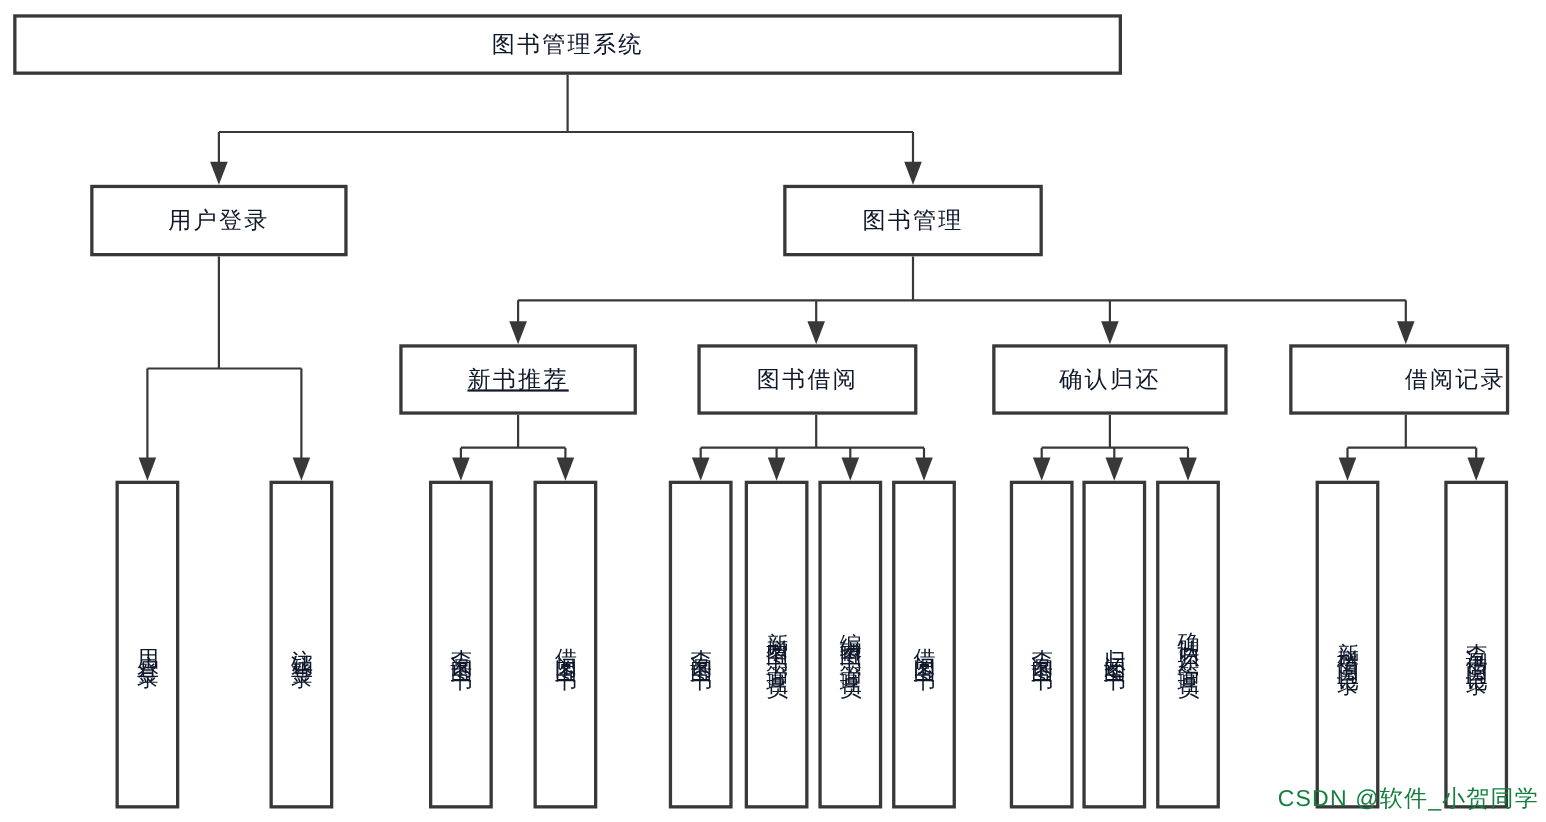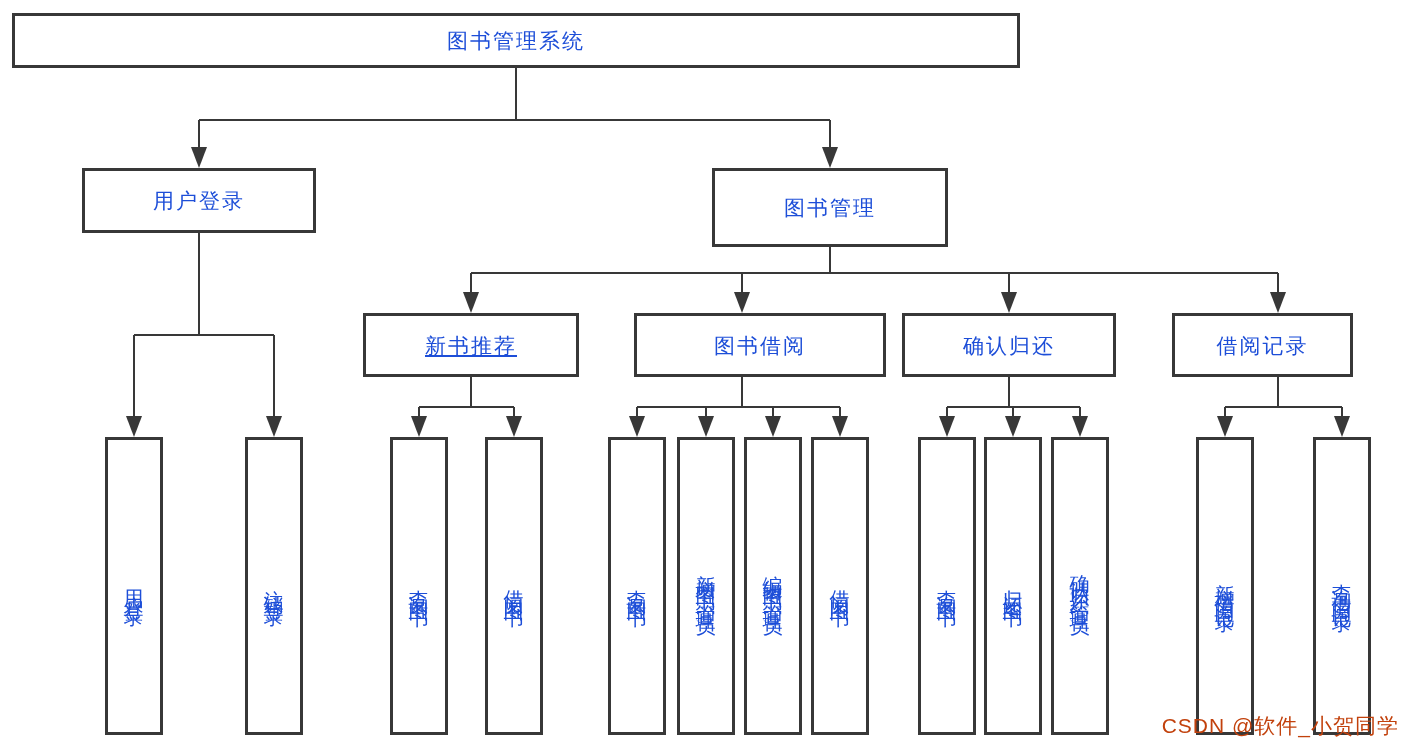--- a/index.html
+++ b/index.html
@@ -24,37 +24,37 @@
     pointer-events: none;
   }
   .node {
     position: absolute;
     box-sizing: border-box;
     border: 3px solid #383838;
     background: #ffffff;
     display: flex;
     align-items: center;
     justify-content: center;
-    color: #1d4ed8;
+    color: #0f172a;
     font-size: 21px;
     letter-spacing: 2px;
     line-height: 1;
     z-index: 2;
   }
   .node.vert {
     writing-mode: vertical-rl;
     text-orientation: mixed;
     font-size: 20px;
     letter-spacing: 6px;
   }
   .watermark {
     position: absolute;
     right: 6px;
     top: 712px;
-    color: #c2410c;
+    color: #15803d;
     font-size: 21px;
     letter-spacing: 1px;
     z-index: 10;
     white-space: nowrap;
   }
 </style>
 </head>
 <body>
 
 <div class="canvas">
@@ -99,34 +99,34 @@
     </g>
   </svg>
 
   <div class="node" style="left:12px; top:13px; width:1008px; height:55px;">
     <span>图书管理系统</span>
   </div>
 
   <div class="node" style="left:82px; top:168px; width:234px; height:65px;">
     <span>用户登录</span>
   </div>
-  <div class="node" style="left:712px; top:168px; width:236px; height:79px;">
+  <div class="node" style="left:712px; top:168px; width:236px; height:65px;">
     <span>图书管理</span>
   </div>
 
   <div class="node" style="left:363px; top:313px; width:216px; height:64px;text-decoration:underline;">
     <span>新书推荐</span>
   </div>
-  <div class="node" style="left:634px; top:313px; width:252px; height:64px;">
+  <div class="node" style="left:634px; top:313px; width:200px; height:64px;">
     <span>图书借阅</span>
   </div>
   <div class="node" style="left:902px; top:313px; width:214px; height:64px;">
     <span>确认归还</span>
   </div>
-  <div class="node" style="left:1172px; top:313px; width:181px; height:64px;">
+  <div class="node" style="left:1172px; top:313px; width:200px; height:64px;justify-content:flex-end;">
     <span>借阅记录</span>
   </div>
 
   <div class="node vert" style="left:105px; top:437px; width:58px; height:298px;">
     <span>用户登录</span>
   </div>
   <div class="node vert" style="left:245px; top:437px; width:58px; height:298px;">
     <span>注销登录</span>
   </div>
 

